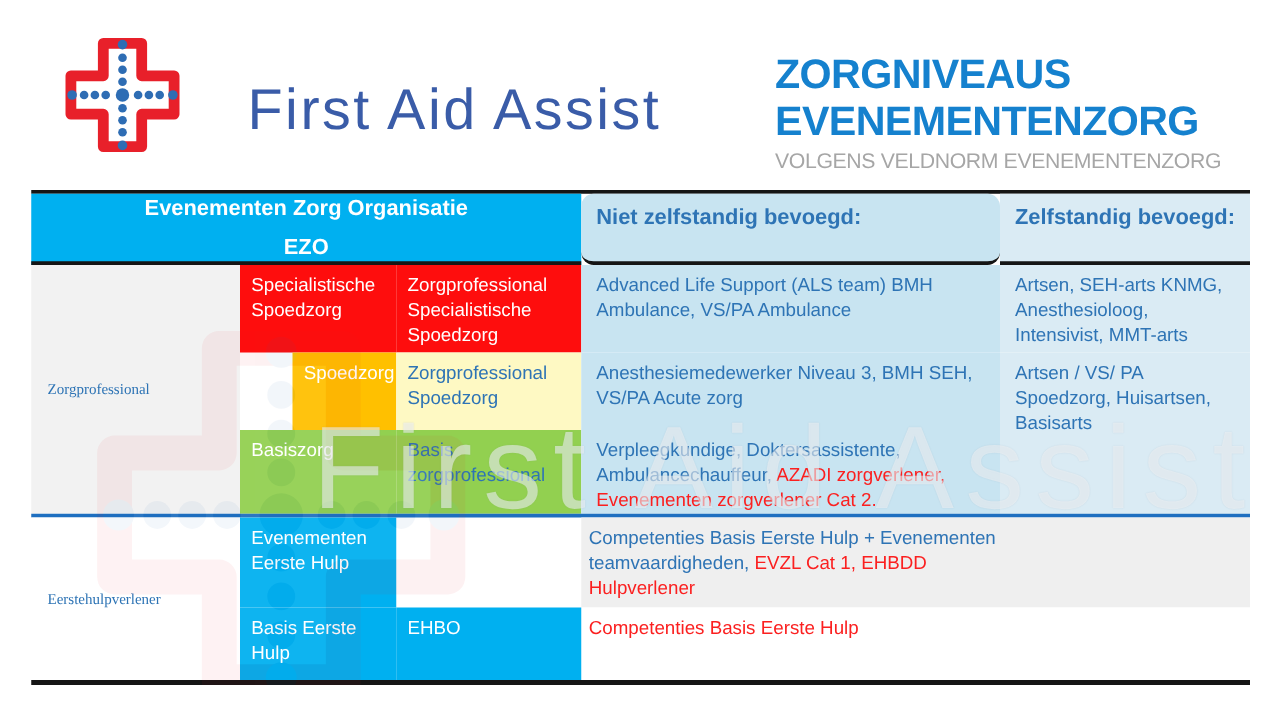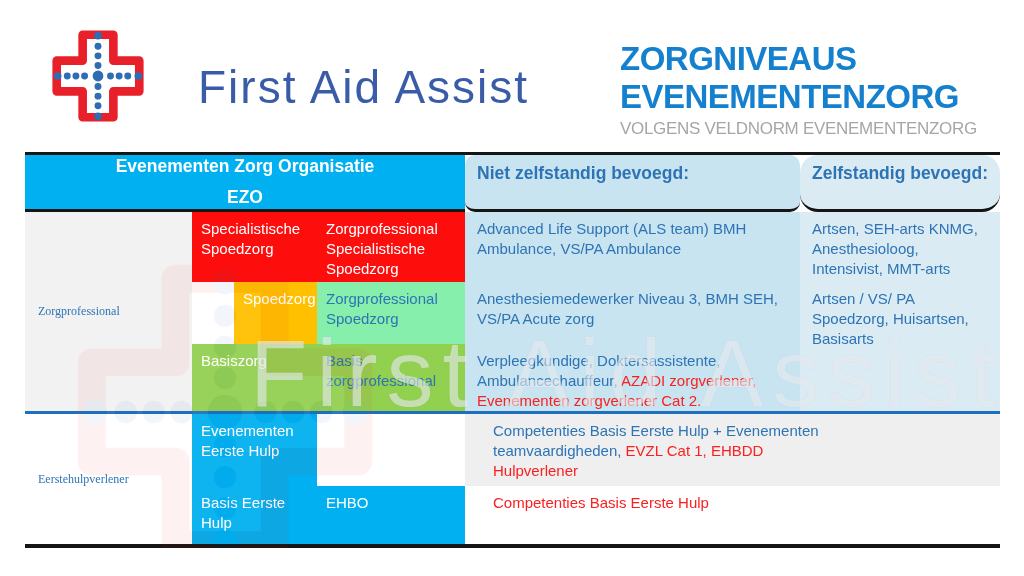--- a/index.html
+++ b/index.html
@@ -34,39 +34,39 @@
     border-bottom:4px solid var(--c-border_dark,#151515);
   }
   .cell { position:relative; }
   .hdr { border-bottom:3px solid var(--c-border_dark,#151515); }
   .hdr-org {
     grid-row:1; grid-column:1/4; background:var(--c-cyan,#00B0F0);
     display:flex; flex-direction:column; align-items:center; justify-content:space-between;
     color:#fff; font-weight:700; font-size:17.5px; line-height:1.3; text-align:center;
   }
   .hdr-niet { grid-row:1; grid-column:4; background:var(--c-lightblue,#C8E4F1);border-radius:10px; }
-  .hdr-zelf { grid-row:1; grid-column:5; background:var(--c-lighterblue,#DAEBF4);border-radius:18px; }
+  .hdr-zelf { grid-row:1; grid-column:5; background:var(--c-lighterblue,#DAEBF4); }
   .hdr-niet,.hdr-zelf {
     color:var(--c-blue_text,#2E74B5); font-weight:700; font-size:17.5px;
     padding:7px 12px 0 12px; line-height:1.3;
   }
   .sec-label {
     display:flex; align-items:center; padding-left:13px;
     color:var(--c-blue_text,#2E74B5); font-size:12px;font-family:Liberation Serif, serif;
   }
   .lab1 { grid-row:2/5; grid-column:1; background:var(--c-label_bg,#F2F2F2); }
   .lab2 { grid-row:6/8; grid-column:1; background:#ffffff; }
   .body-cell { padding:7px 10px 6px 9px; font-size:15px; line-height:1.32; }
   .lvl { color:#fff; }
   .role-white { color:#fff; }
   .role-blue { color:var(--c-blue_text,#2E74B5); }
   .niet1 { background:var(--c-lightblue,#C8E4F1); padding-left:12px; }
   .zelf1 { background:var(--c-lighterblue,#DAEBF4); padding-left:12px; }
   .sep-line { grid-row:5; grid-column:1/6; background:var(--c-separator_blue,#1E6FC0); }
-  .full2 { grid-column:4/6; padding-left:28px; }
+  .full2 { grid-column:4/6; padding-left:6px; }
   .full2 .wrap-limit { max-width:332px; }
   .r4bg { background:var(--c-gray_cell,#EFEFEF); }
   .r5bg { background:#ffffff; }
   .seg-blue { color:var(--c-blue_text,#2E74B5); }
   .seg-red  { color:var(--c-red_text,#FB2020); }
   
   .r1l{grid-row:2;grid-column:2}.r1r{grid-row:2;grid-column:3}
   .r1n{grid-row:2;grid-column:4}.r1z{grid-row:2;grid-column:5}
   .r2l{grid-row:3;grid-column:2}.r2r{grid-row:3;grid-column:3}
   .r2n{grid-row:3;grid-column:4}.r2z{grid-row:3;grid-column:5}
@@ -137,21 +137,21 @@
     <div class="cell hdr hdr-zelf">Zelfstandig bevoegd:</div>
 
     <div class="cell sec-label lab1">Zorgprofessional</div>
 
     <div class="cell body-cell lvl r1l" style="background-color: rgb(254, 13, 13);">Specialistische Spoedzorg</div>
     <div class="cell body-cell role-white r1r" style="background-color: rgb(254, 13, 13);">Zorgprofessional Specialistische Spoedzorg</div>
     <div class="cell body-cell niet1 r1n"><span class="seg-blue">Advanced Life Support (ALS team) BMH Ambulance, VS/PA Ambulance</span></div>
     <div class="cell body-cell zelf1 r1z"><span class="seg-blue">Artsen, SEH-arts KNMG, Anesthesioloog, Intensivist, MMT-arts</span></div>
 
     <div class="cell body-cell lvl r2l" style="background-color: rgb(255, 192, 0); margin-left: 42px;">Spoedzorg</div>
-    <div class="cell body-cell role-blue r2r" style="background-color: #86efac;">Zorgprofessional Spoedzorg</div>
+    <div class="cell body-cell role-blue r2r" style="background-color: #fef9c3;">Zorgprofessional Spoedzorg</div>
     <div class="cell body-cell niet1 r2n"><span class="seg-blue">Anesthesiemedewerker Niveau 3, BMH SEH, VS/PA Acute zorg</span></div>
     <div class="cell body-cell zelf1 r2z"><span class="seg-blue">Artsen / VS/ PA Spoedzorg, Huisartsen, Basisarts</span></div>
 
     <div class="cell body-cell lvl r3l" style="background-color: rgb(146, 208, 80);">Basiszorg</div>
     <div class="cell body-cell role-blue r3r" style="background-color: rgb(146, 208, 80);">Basis zorgprofessional</div>
     <div class="cell body-cell niet1 r3n"><span class="seg-blue">Verpleegkundige, Doktersassistente, Ambulancechauffeur, </span><span class="seg-red">AZADI zorgverlener, Evenementen zorgverlener Cat 2.</span></div>
     <div class="cell body-cell zelf1 r3z"></div>
 
     <div class="cell sep-line"></div>
 

